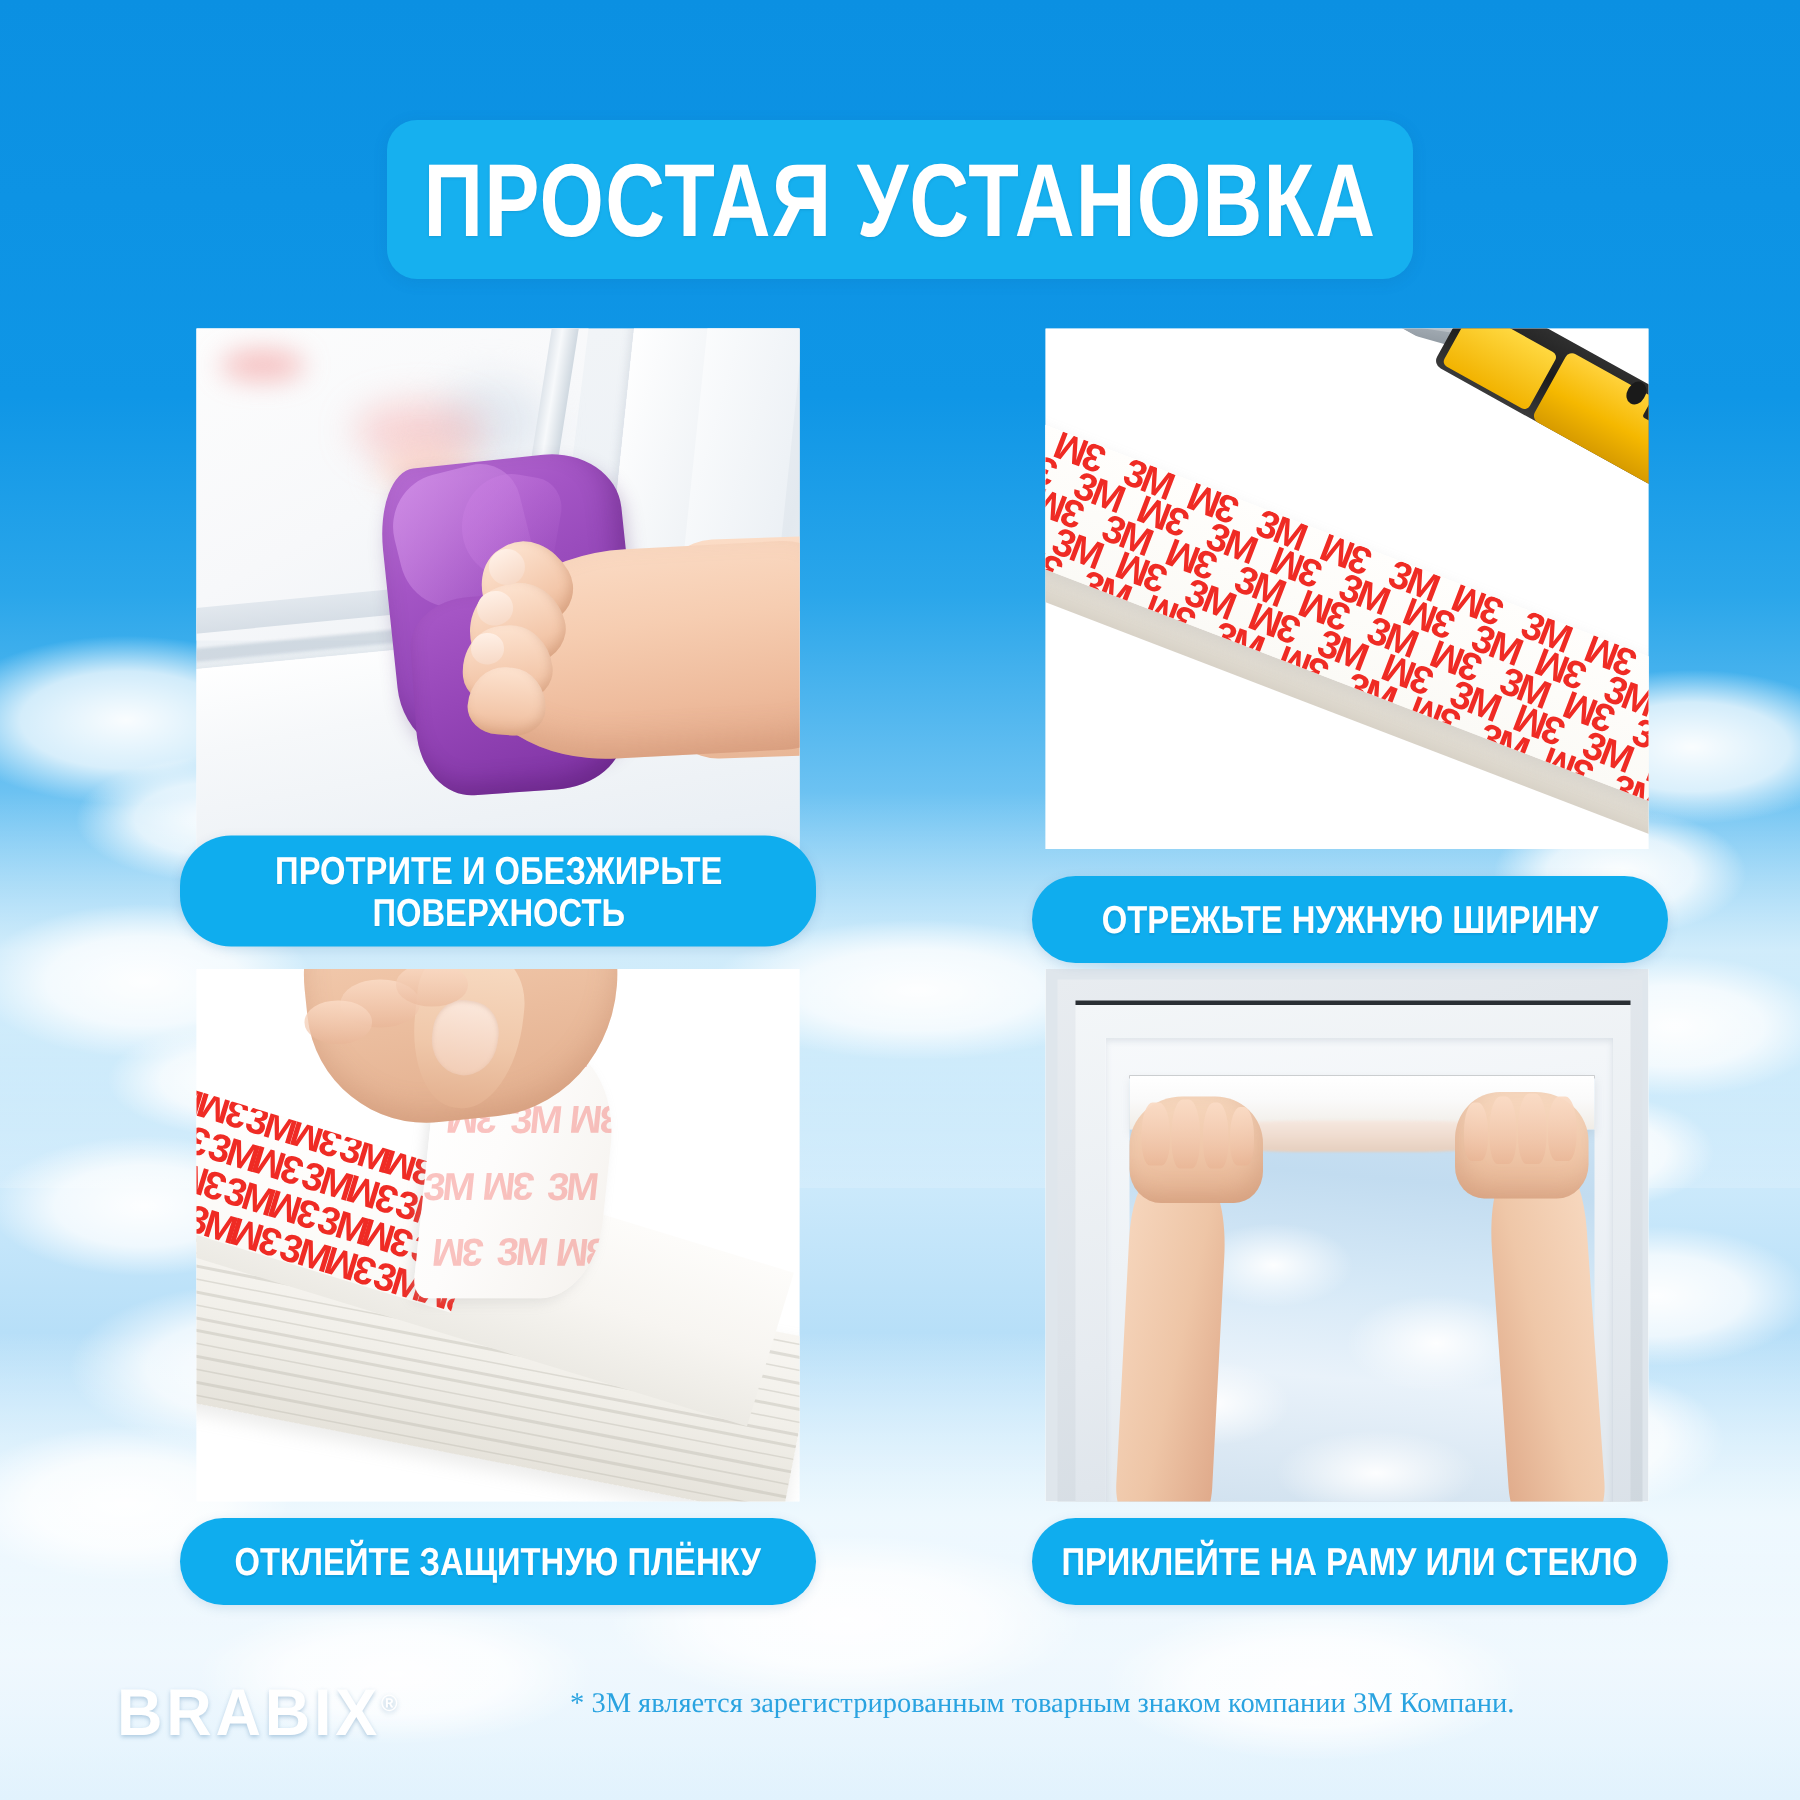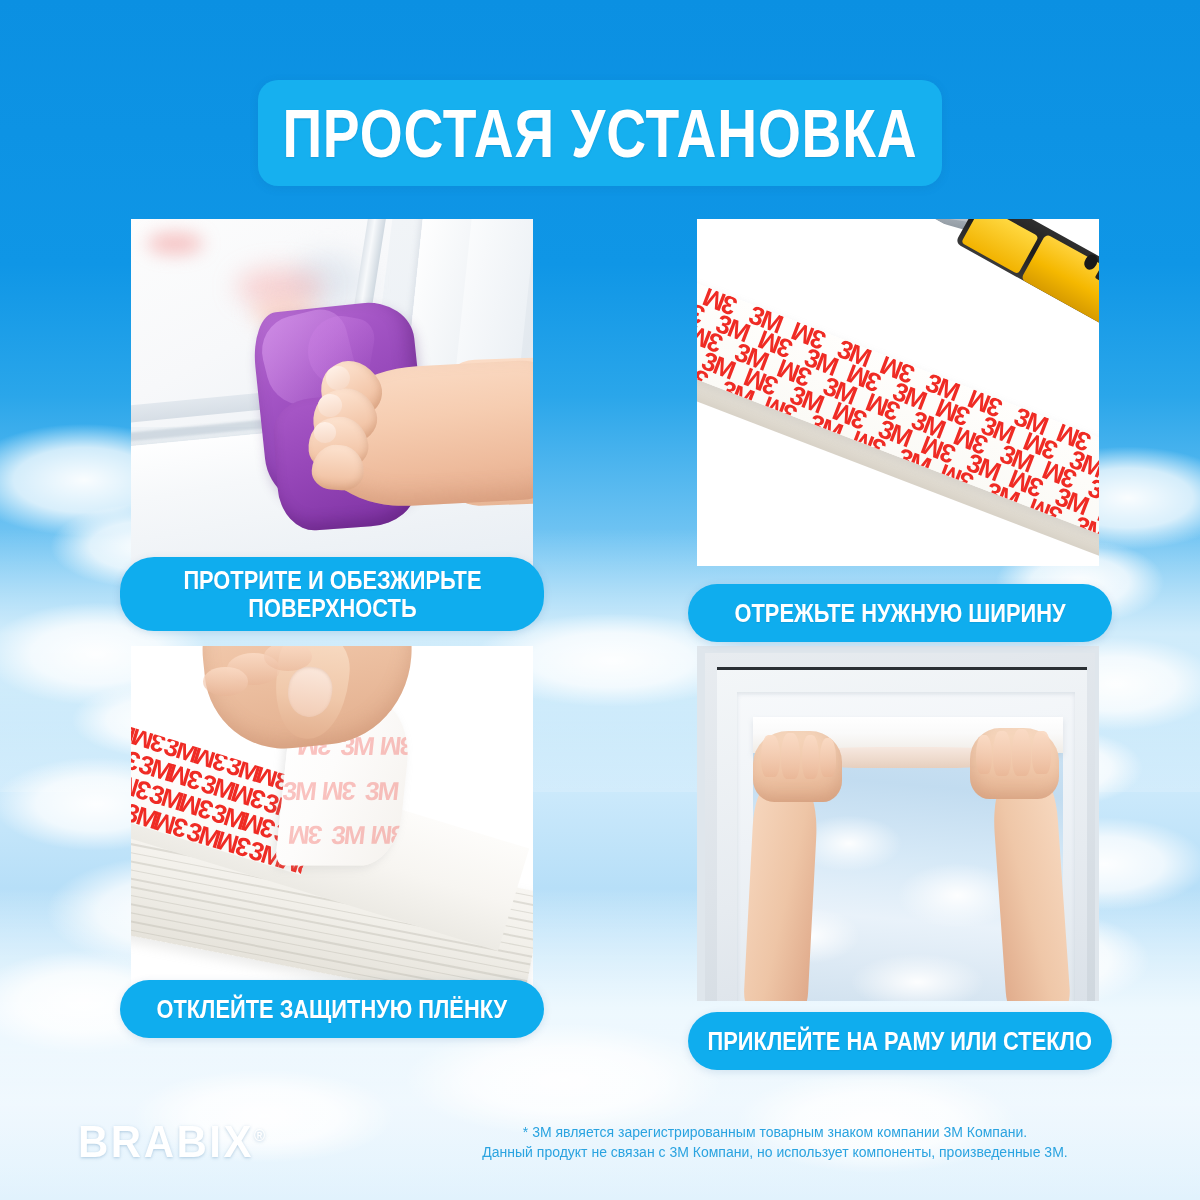--- a/index.html
+++ b/index.html
@@ -76,21 +76,21 @@
   .cap {
     position:absolute;
     background:#0fadee;
     border-radius:34px;
     display:flex; align-items:center; justify-content:center;
     text-align:center;
     box-shadow:0 2px 8px rgba(0,80,140,.13);
   }
   .cap-1 { left:120px; top:557px; width:424px; height:74px; }
   .cap-2 { left:688px; top:584px; width:424px; height:58px; }
-  .cap-3 { left:120px; top:980px; width:424px; height:58px; }
+  .cap-3 { left:120px; top:1012px; width:424px; height:58px; }
   .cap-4 { left:688px; top:1012px; width:424px; height:58px; }
   .cap-text {
     color:#fff; font-weight:bold; font-size:26px; line-height:1.08;
     transform:scaleX(.84); transform-origin:center;
     white-space:nowrap;
     text-shadow:0 1px 1px rgba(0,70,120,.14);
   }
   .cap-1 .cap-text { font-size:26px; }
 
   
@@ -98,22 +98,23 @@
     position:absolute; left:78px; top:1118px;
     color:#ffffff; font-size:42px; font-weight:bold;
     letter-spacing:2.5px;
     transform:scaleY(1.05);
     text-shadow:0 1px 3px rgba(60,120,170,.35);
   }
   .brabix .reg { font-size:15px; vertical-align:super; letter-spacing:0; }
 
   .disclaimer {
     position:absolute; left:380px; top:1122px; width:790px;
-    color:#2aa3e0; font-size:14px; line-height:1.45;
-    text-align:center;
+    color:#2aa3e0; font-size:19px; line-height:1.45;
+    text-align:left;
+    font-family:Liberation Serif, serif;
   }
   .disclaimer div { white-space:nowrap; }
 
   
   .p1-bg { position:absolute; inset:0; background:linear-gradient(160deg,#f4f6f8 0%,#eef2f6 40%,#e9eef3 100%); }
   .p1-glass {
     position:absolute; left:-4%; top:-2%; width:66%; height:62%;
     background:linear-gradient(150deg,#fdfdfd 0%,#f7f8fa 55%,#eef2f6 100%);
     transform:skewX(-7deg);
   }
@@ -671,14 +672,13 @@
   <div class="cap-text">ОТКЛЕЙТЕ ЗАЩИТНУЮ ПЛЁНКУ</div>
 </div>
 <div class="cap cap-4">
   <div class="cap-text">ПРИКЛЕЙТЕ НА РАМУ ИЛИ СТЕКЛО</div>
 </div>
 
 <div class="brabix"><span>BRABIX</span><span class="reg">®</span></div>
 
 <div class="disclaimer">
   <div>* 3M является зарегистрированным товарным знаком компании 3М Компани.</div>
-  <div>Данный продукт не связан с 3М Компани, но использует компоненты, произведенные 3М.</div>
 </div>
 
 </body></html>

